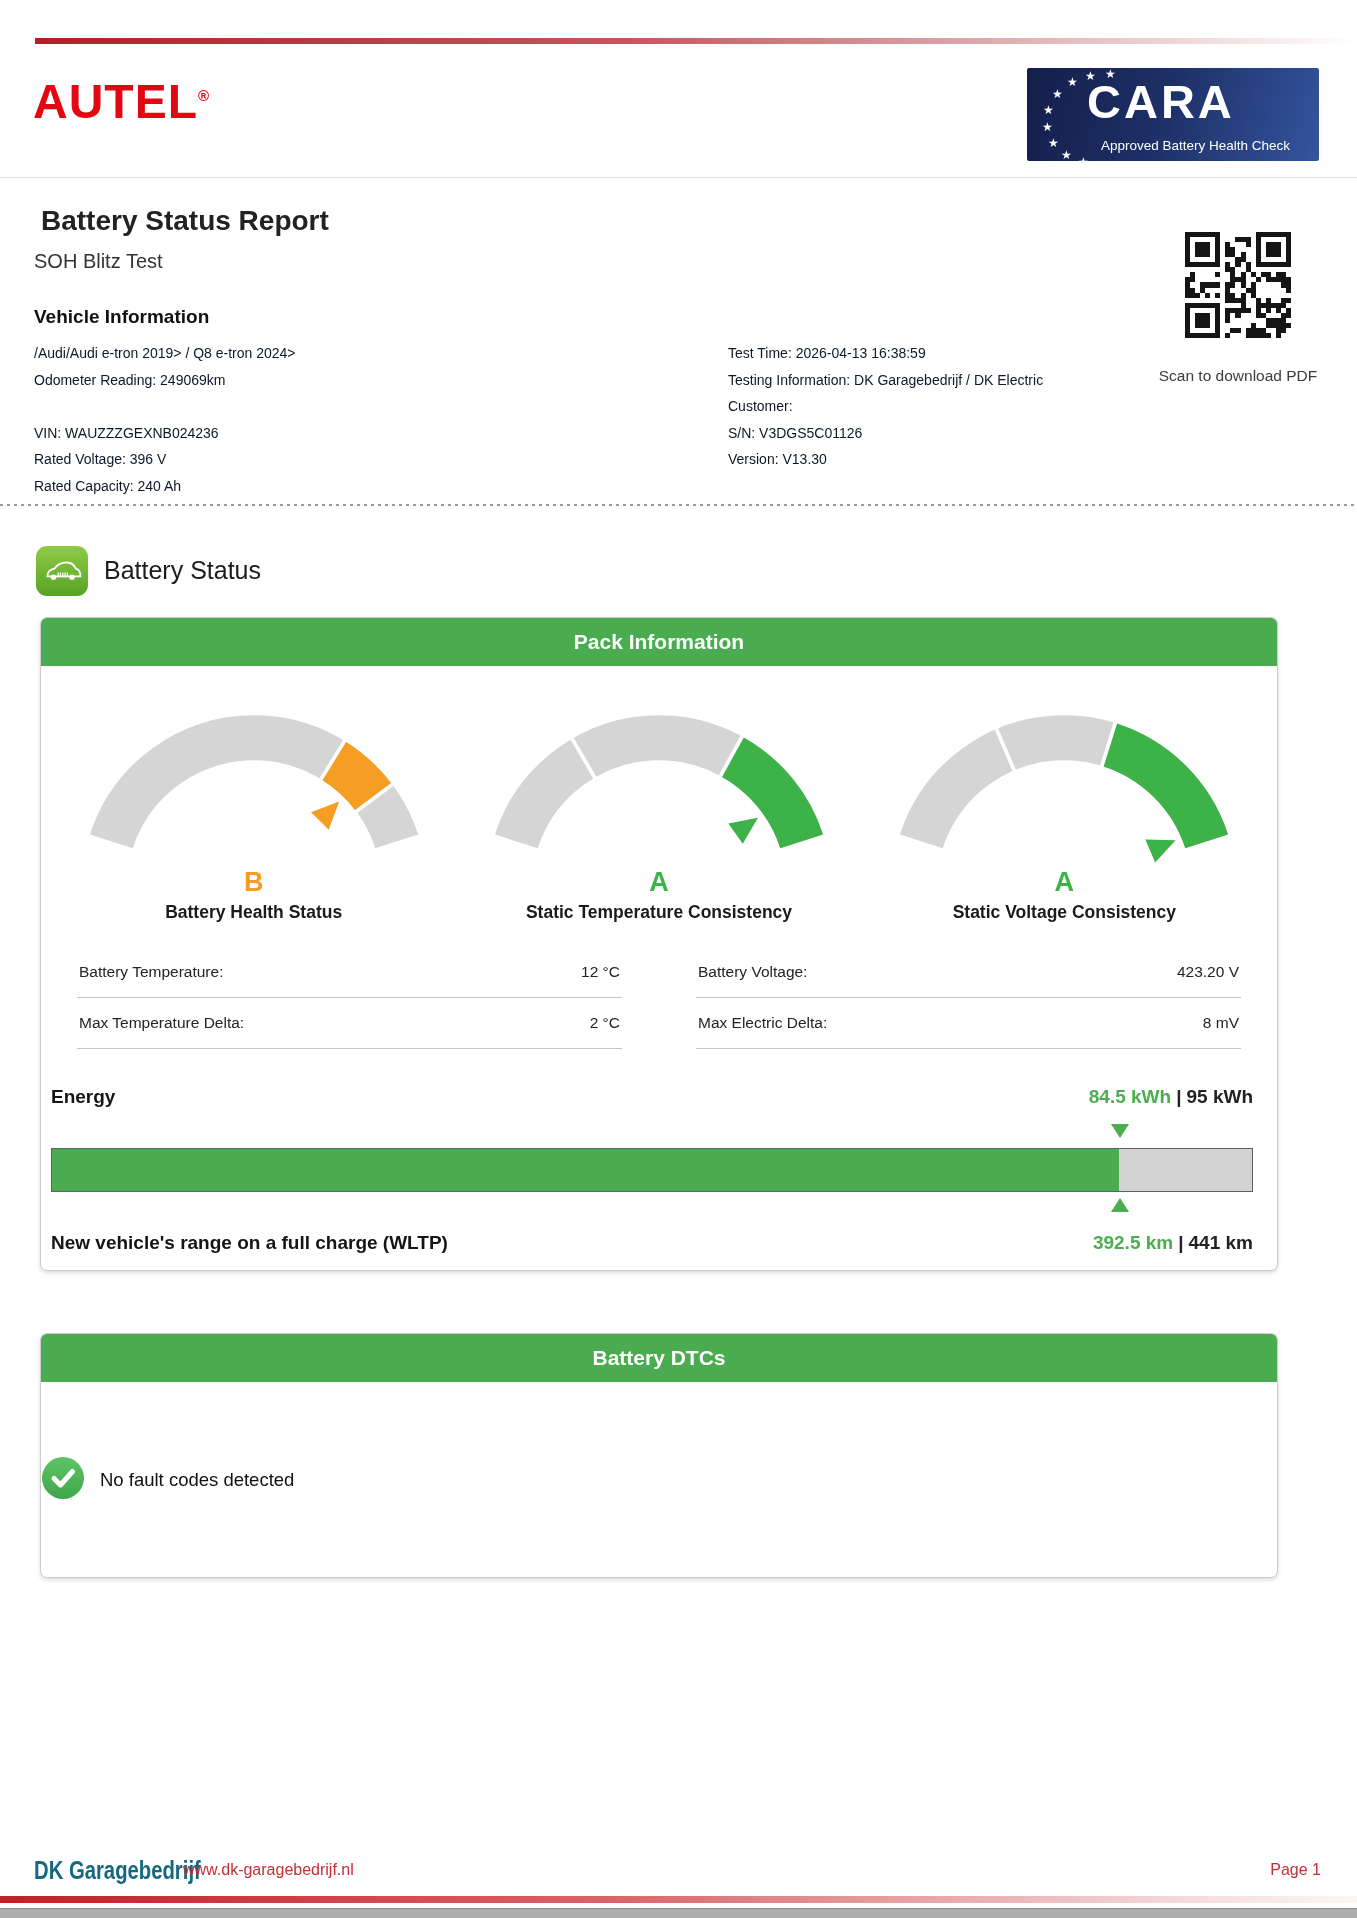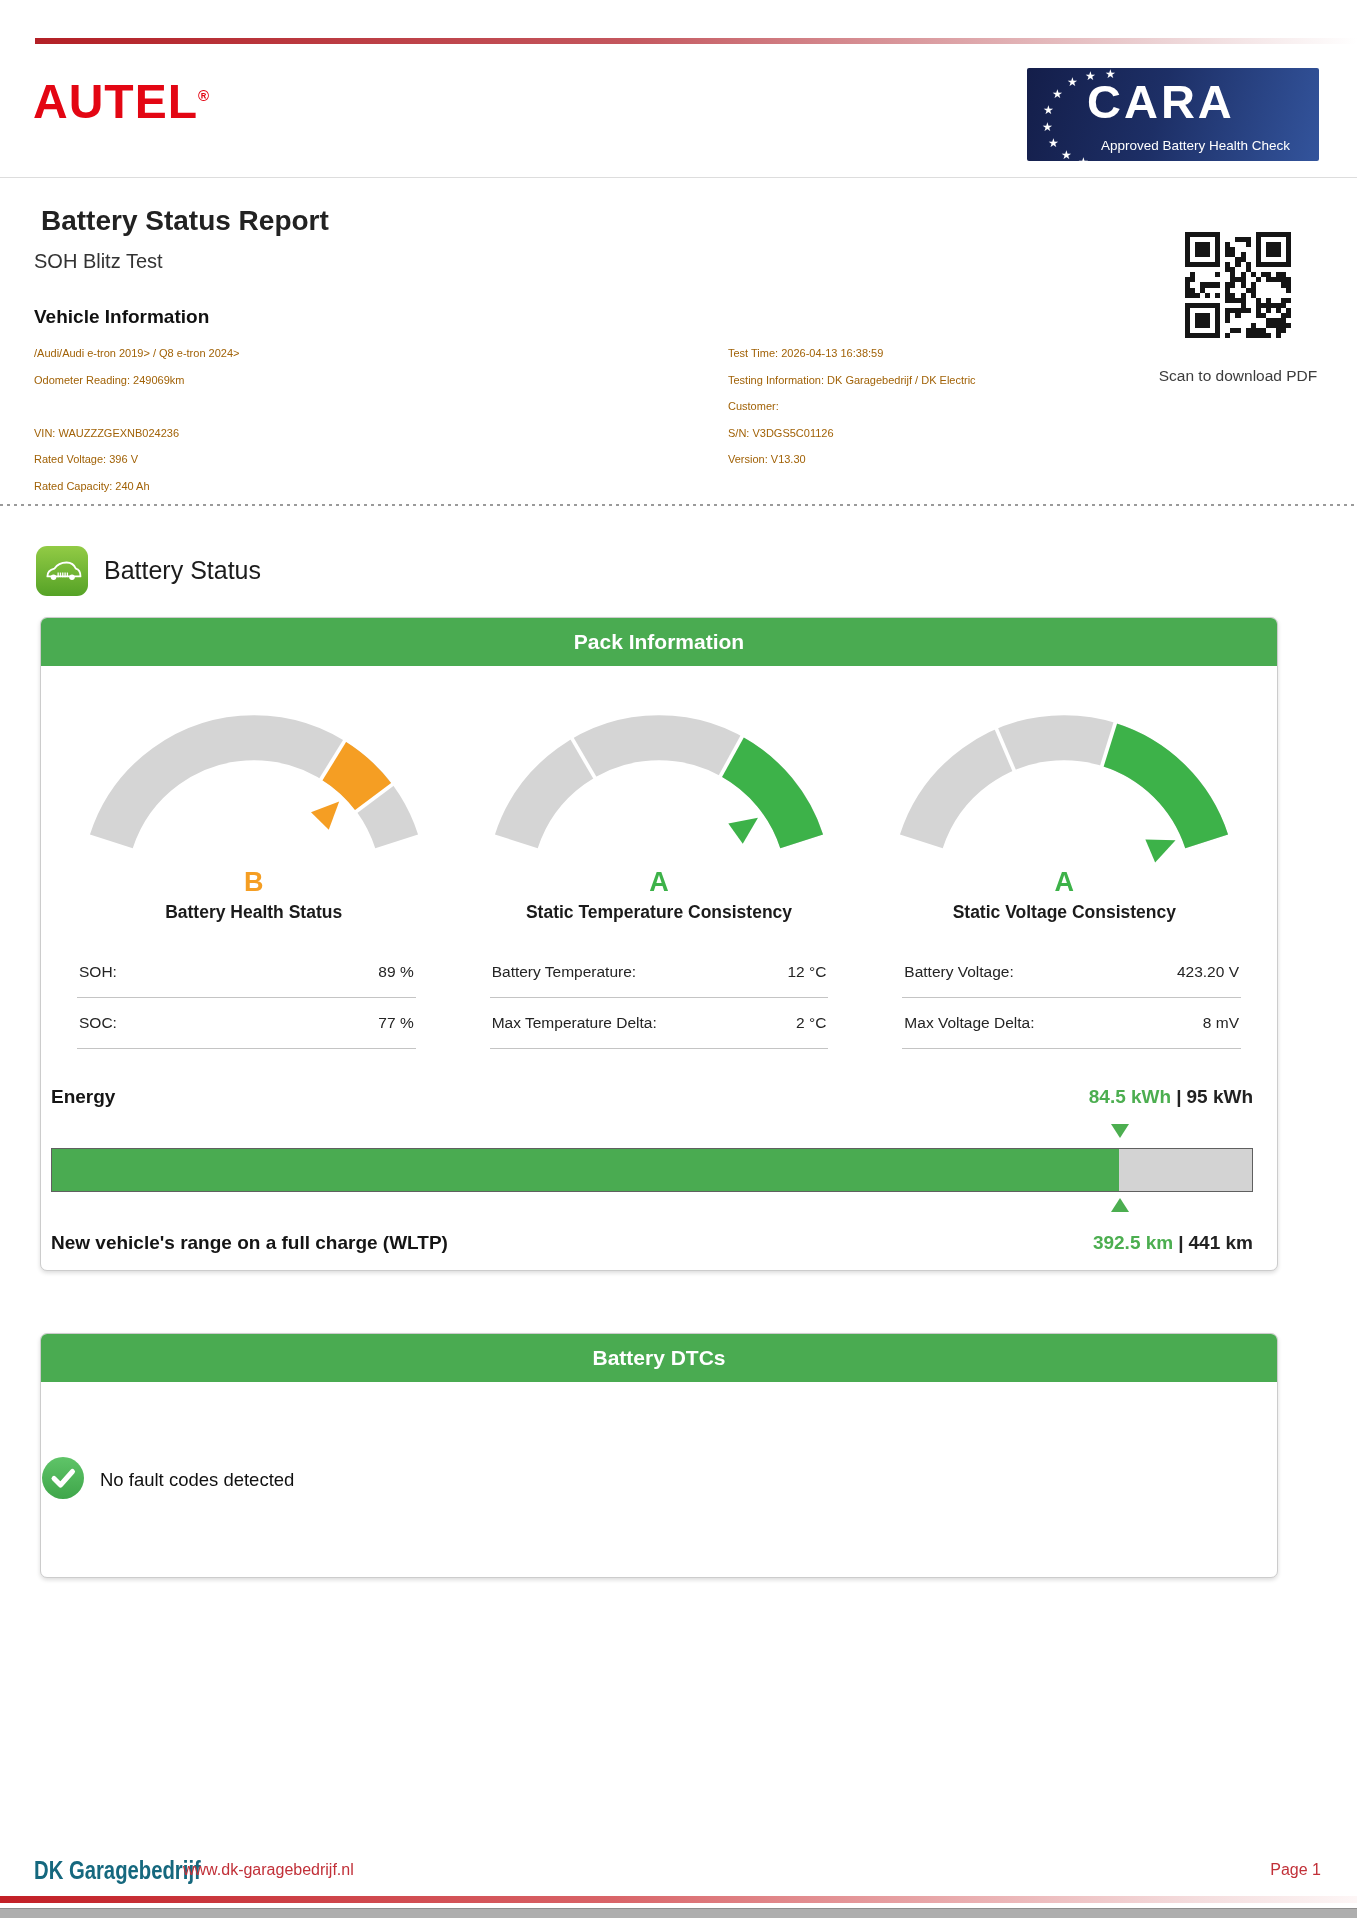--- a/index.html
+++ b/index.html
@@ -26,21 +26,21 @@
   .header-divider{position:absolute;left:0;right:0;top:177px;height:1px;background:#ddd;}
 
   .page-title{position:absolute;left:34px;top:198px;margin:7px;font-size:28px;font-weight:bold;color:#222;}
   .page-subtitle{position:absolute;left:34px;top:250px;font-size:20px;color:#333;}
 
   #qr{position:absolute;left:1185px;top:232px;width:106px;height:106px;}
   .qr-caption{position:absolute;left:1150px;top:366px;width:176px;text-align:center;
               font-size:15.5px;color:#3c3c3c;line-height:20px;}
 
   .vi-heading{position:absolute;left:34px;top:306px;margin:0;font-size:19px;font-weight:bold;color:#111;}
-  .vi-col{position:absolute;top:340px;font-size:11px;color:#a16207;line-height:26.5px;}
+  .vi-col{position:absolute;top:340px;font-size:14px;color:#0f172a;line-height:26.5px;}
   .vi-left{left:34px;width:620px;}
   .vi-right{left:728px;width:365px;}
   .vi-line{min-height:26.5px;}
 
   .dotted-divider{position:absolute;left:0;right:0;top:504px;height:2px;
                   background:repeating-linear-gradient(90deg,#9a9a9a 0 3px,transparent 3px 7px);}
 
   .ev-icon{position:absolute;left:36px;top:546px;width:52px;height:50px;border-radius:11px;
            background:linear-gradient(180deg,#92cb45,#55a226);display:flex;align-items:center;justify-content:center;}
   .section-title{position:absolute;left:104px;top:556px;font-size:25px;color:#1c1c1c;}
@@ -404,45 +404,35 @@
             <polygon points="249.26248919448943,117.03675431679139 232.9311252208123,134.84929346086852 225.10365188406826,116.44465651355112" fill="#3db249"></polygon>
           </svg>
         <div class="gauge-letter" style="color: rgb(61, 178, 73);">A</div>
         <div class="gauge-label">Static Voltage Consistency</div>
       </div>
     </div>
 
     <div class="stats-row">
       <div class="stat-col">
         <div class="stat-item">
-          <span class="stat-label">SOH:</span>
-          <span class="stat-value">89 %</span>
-        </div>
-        <div class="stat-item">
-          <span class="stat-label">SOC:</span>
-          <span class="stat-value">77 %</span>
-        </div>
-      </div>
-      <div class="stat-col">
-        <div class="stat-item">
           <span class="stat-label">Battery Temperature:</span>
           <span class="stat-value">12 °C</span>
         </div>
         <div class="stat-item">
           <span class="stat-label">Max Temperature Delta:</span>
           <span class="stat-value">2 °C</span>
         </div>
       </div>
       <div class="stat-col">
         <div class="stat-item">
           <span class="stat-label">Battery Voltage:</span>
           <span class="stat-value">423.20 V</span>
         </div>
         <div class="stat-item">
-          <span class="stat-label">Max Voltage Delta:</span>
+          <span class="stat-label">Max Electric Delta:</span>
           <span class="stat-value">8 mV</span>
         </div>
       </div>
     </div>
 
     <div class="energy">
       <div class="energy-top">
         <div class="energy-title">Energy</div>
         <div>
           <span class="val-green">84.5 kWh</span><span class="val-sep">|</span><span class="val-dark">95 kWh</span>

